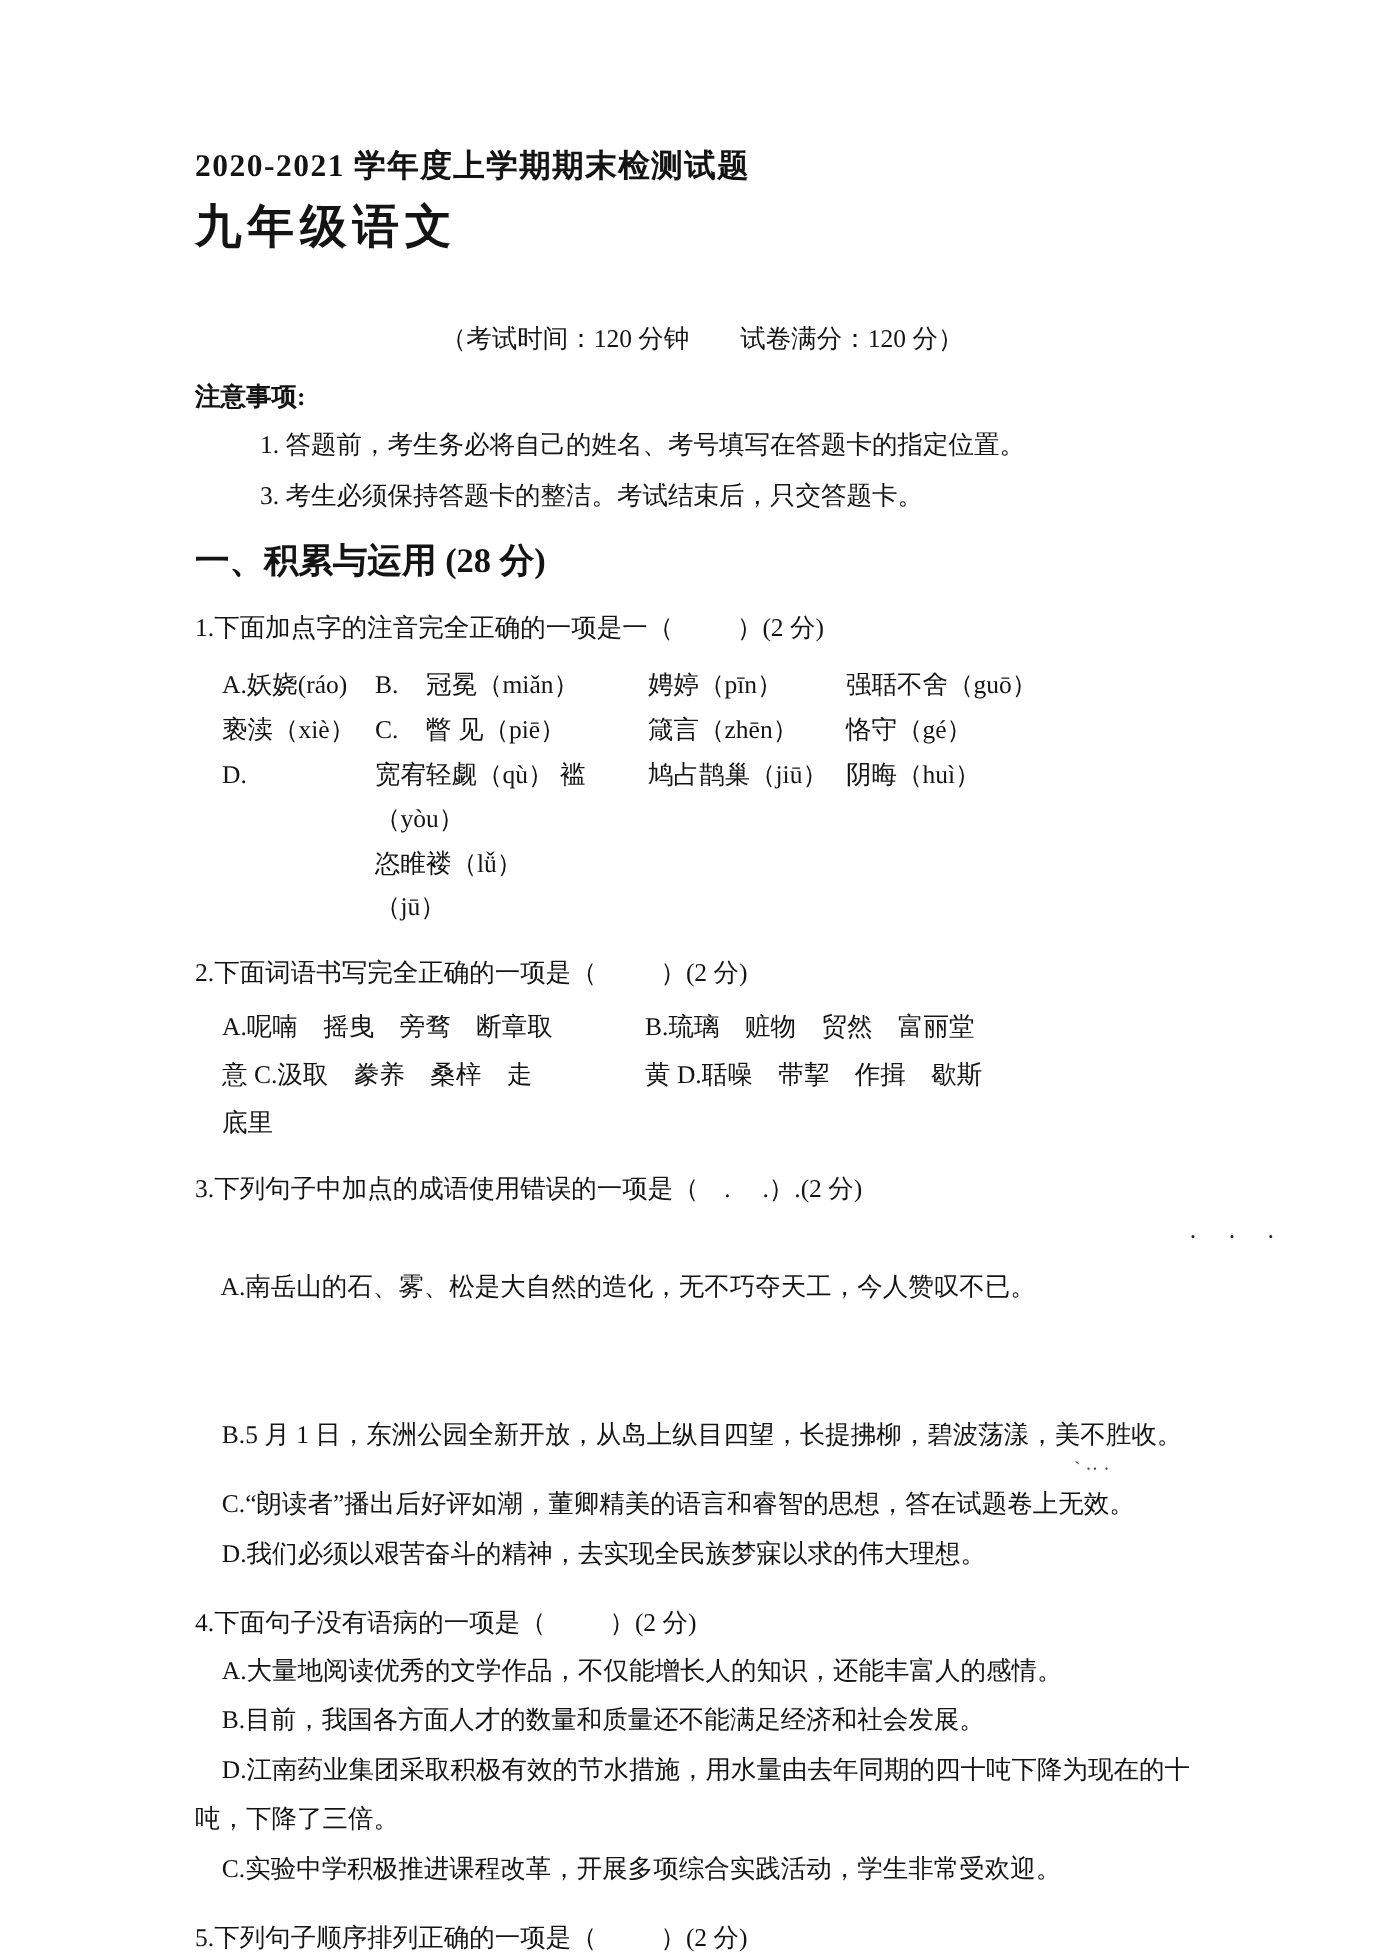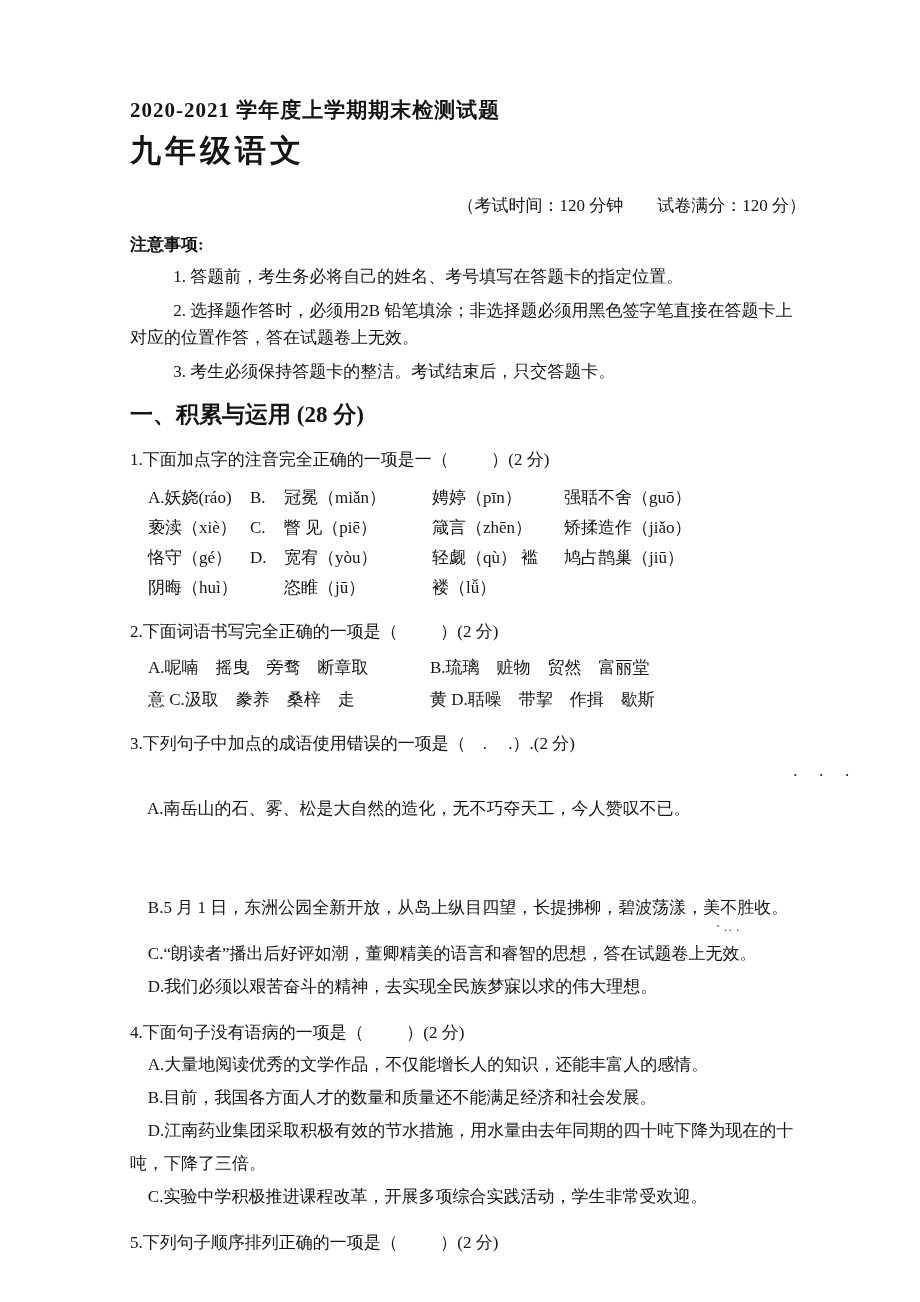--- a/index.html
+++ b/index.html
@@ -26,22 +26,22 @@
     font-weight: 700;
     letter-spacing: 1px;
   }
   .title2 {
     font-size: 31px;
     font-weight: 700;
     letter-spacing: 4px;
     margin-top: 6px;
   }
   .exam-info {
-    text-align: right;
-    margin-top: 22px;
+    text-align: center;
+    margin-top: 42px;
     white-space: pre-wrap;
   }
   .notice-header {
     font-weight: 700;
     margin-top: 16px;
   }
   .notice-item {
     margin: 7px 0;
     line-height: 27px;
     text-indent: 2.55em;
@@ -104,57 +104,56 @@
 <body>
 
 <div class="page">
 
   <div class="title1">2020-2021 学年度上学期期末检测试题</div>
   <div class="title2">九年级语文</div>
   <div class="exam-info">（考试时间：120 分钟　　试卷满分：120 分）</div>
 
   <div class="notice-header">注意事项:</div>
   <p class="notice-item">1. 答题前，考生务必将自己的姓名、考号填写在答题卡的指定位置。</p>
-  <p class="notice-item">2. 选择题作答时，必须用2B 铅笔填涂；非选择题必须用黑色签字笔直接在答题卡上对应的位置作答，答在试题卷上无效。</p>
   <p class="notice-item">3. 考生必须保持答题卡的整洁。考试结束后，只交答题卡。</p>
 
   <div class="section-header">一、积累与运用 (28 分)</div>
 
   <div class="stem">1.下面加点字的注音完全正确的一项是一（          ）(2 分)</div>
   <div class="q1-grid">
     <span>A.妖娆(ráo)</span>
     <span>B.</span>
     <span>冠冕（miǎn）</span>
     <span>娉婷（pīn）</span>
     <span>强聒不舍（guō）</span>
 
     <span>亵渎（xiè）</span>
     <span>C.</span>
     <span>瞥 见（piē）</span>
     <span>箴言（zhēn）</span>
-    <span>矫揉造作（jiǎo）</span>
 
     <span>恪守（gé）</span>
     <span>D.</span>
     <span>宽宥（yòu）</span>
     <span>轻觑（qù） 褴</span>
     <span>鸠占鹊巢（jiū）</span>
 
     <span>阴晦（huì）</span>
     <span></span>
     <span>恣睢（jū）</span>
     <span>褛（lǚ）</span>
   </div>
 
   <div class="stem">2.下面词语书写完全正确的一项是（          ）(2 分)</div>
   <div class="q2-grid">
     <span>A.呢喃　摇曳　旁骛　断章取</span>
     <span>B.琉璃　赃物　贸然　富丽堂</span>
     <span>意 C.汲取　豢养　桑梓　走</span>
     <span>黄 D.聒噪　带挈　作揖　歇斯</span>
+    <span>底里</span>
   </div>
 
   <div class="stem">3.下列句子中加点的成语使用错误的一项是（    .     .）.(2 分)</div>
   <p class="opt opt-rel">
     <span>A.南岳山的石、雾、松是大自然的造化，无不巧夺天工，今人赞叹不已。</span>
     <span class="dots-a">· · ·</span>
   </p>
   <p class="opt">B.5 月 1 日，东洲公园全新开放，从岛上纵目四望，长提拂柳，碧波荡漾，美不胜收。</p>
   <div class="dots-b">` ·· ·</div>
   <p class="opt">C.“朗读者”播出后好评如潮，董卿精美的语言和睿智的思想，答在试题卷上无效。</p>

